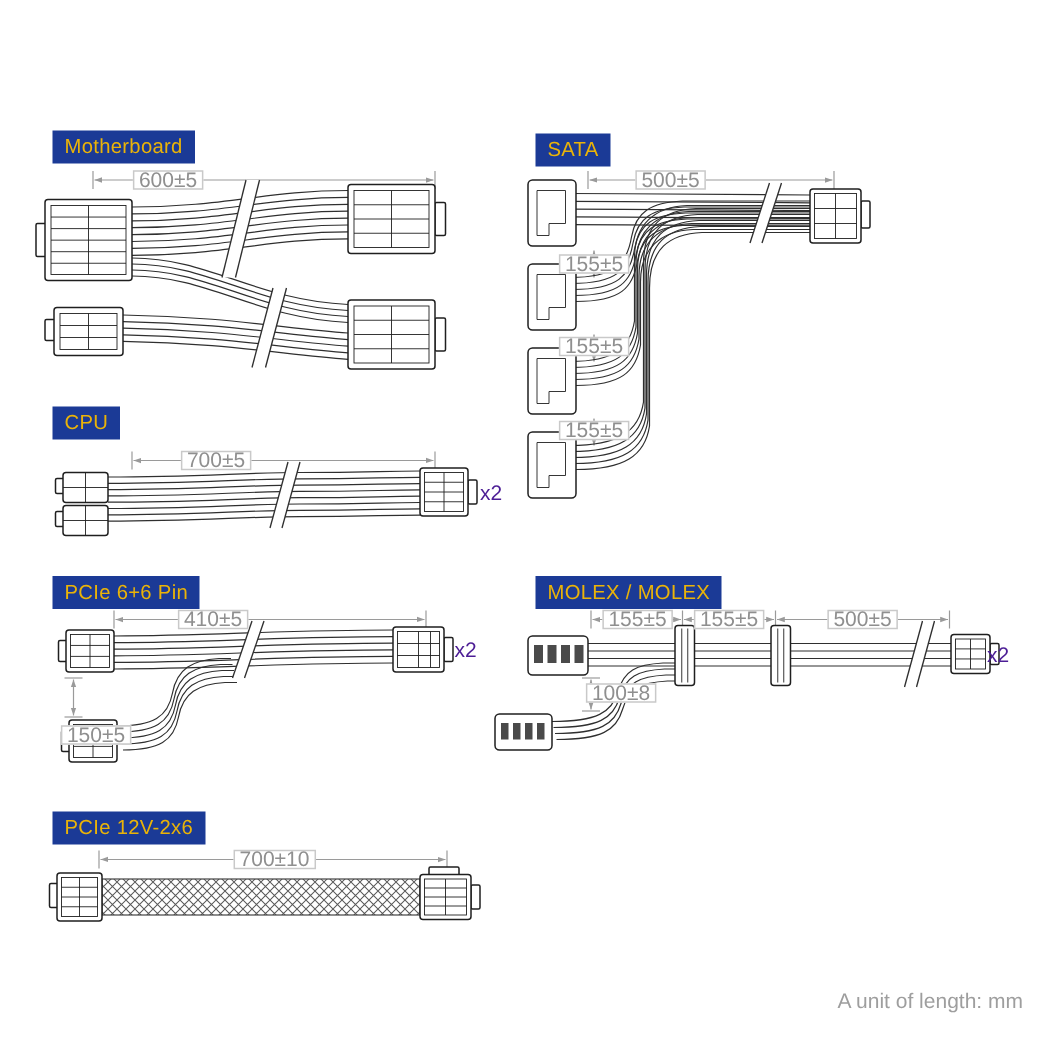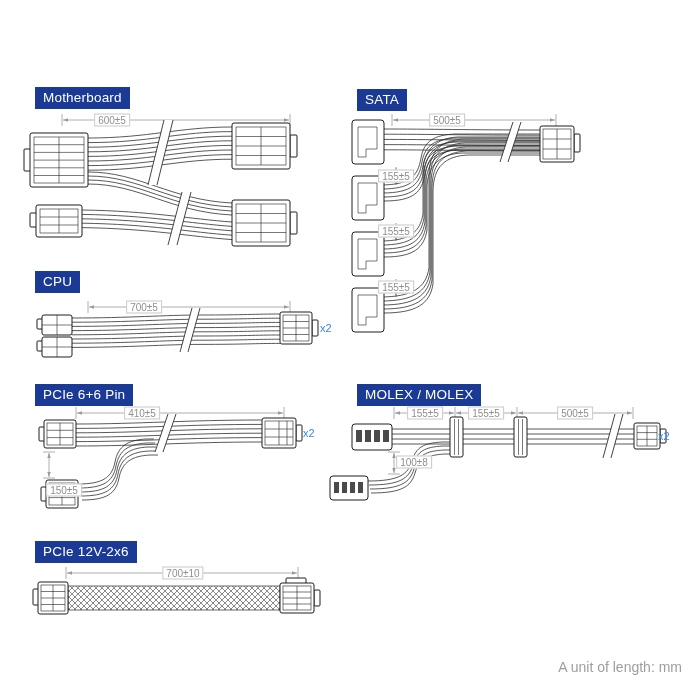--- a/index.html
+++ b/index.html
@@ -9,42 +9,42 @@
     font-family:"Liberation Sans", sans-serif;
     position:relative;
     overflow:hidden;
   }
   .page { position:absolute; inset:0; width:700px; height:700px; }
   .art { position:absolute; left:0; top:0; }
 
   .section-label {
     position:absolute;
     background:var(--accent,#1b3a96);
-    color:#ffffff;
+    color:#eab308;
     font-size:13.5px;
     line-height:15px;
     padding:3px 8px 4px 8px;
     letter-spacing:.2px;
     white-space:nowrap;
   }
   .dim-label {
     position:absolute;
     transform:translate(-50%,-50%);
     background:#ffffff;
     border:1px solid #c9c9c9;
     color:var(--dim-text,#8f8f8f);
-    font-size:10px;
+    font-size:14px;
     line-height:11px;
     padding:0 3px;
     white-space:nowrap;
   }
   .qty {
     position:absolute;
-    color:#3b82f6;
-    font-size:11px;
+    color:#4c1d95;
+    font-size:14px;
     line-height:16px;
     white-space:nowrap;
   }
   .footer-note {
     position:absolute;
     right:18px;
     top:661px;
     color:var(--note-text,#9e9e9e);
     font-size:14px;
     line-height:13px;

